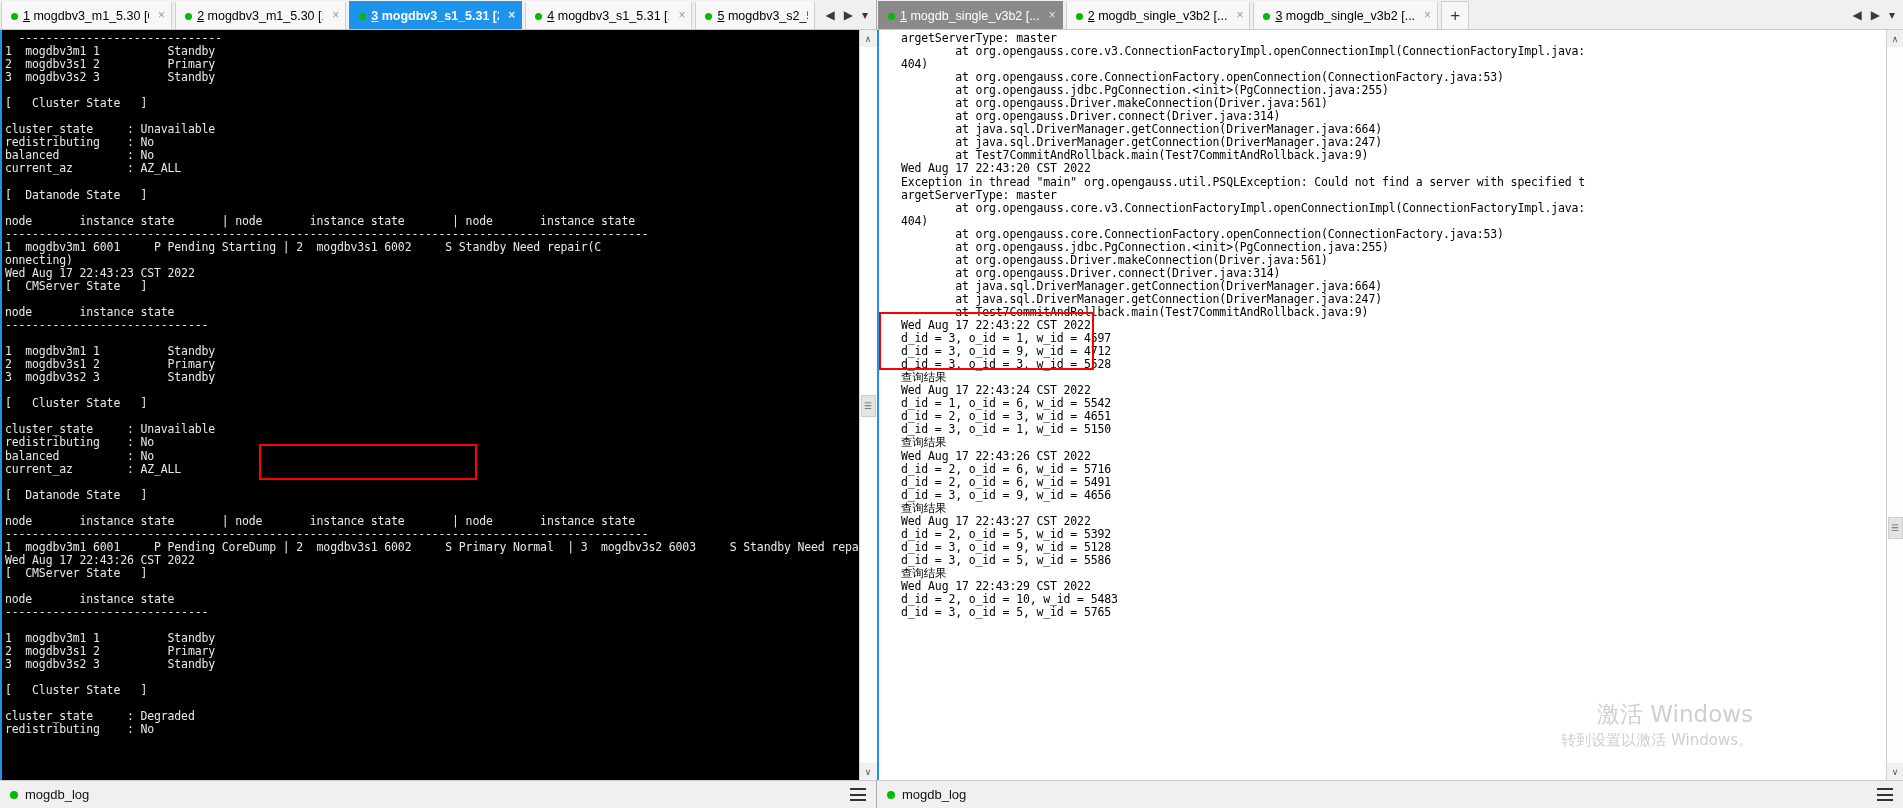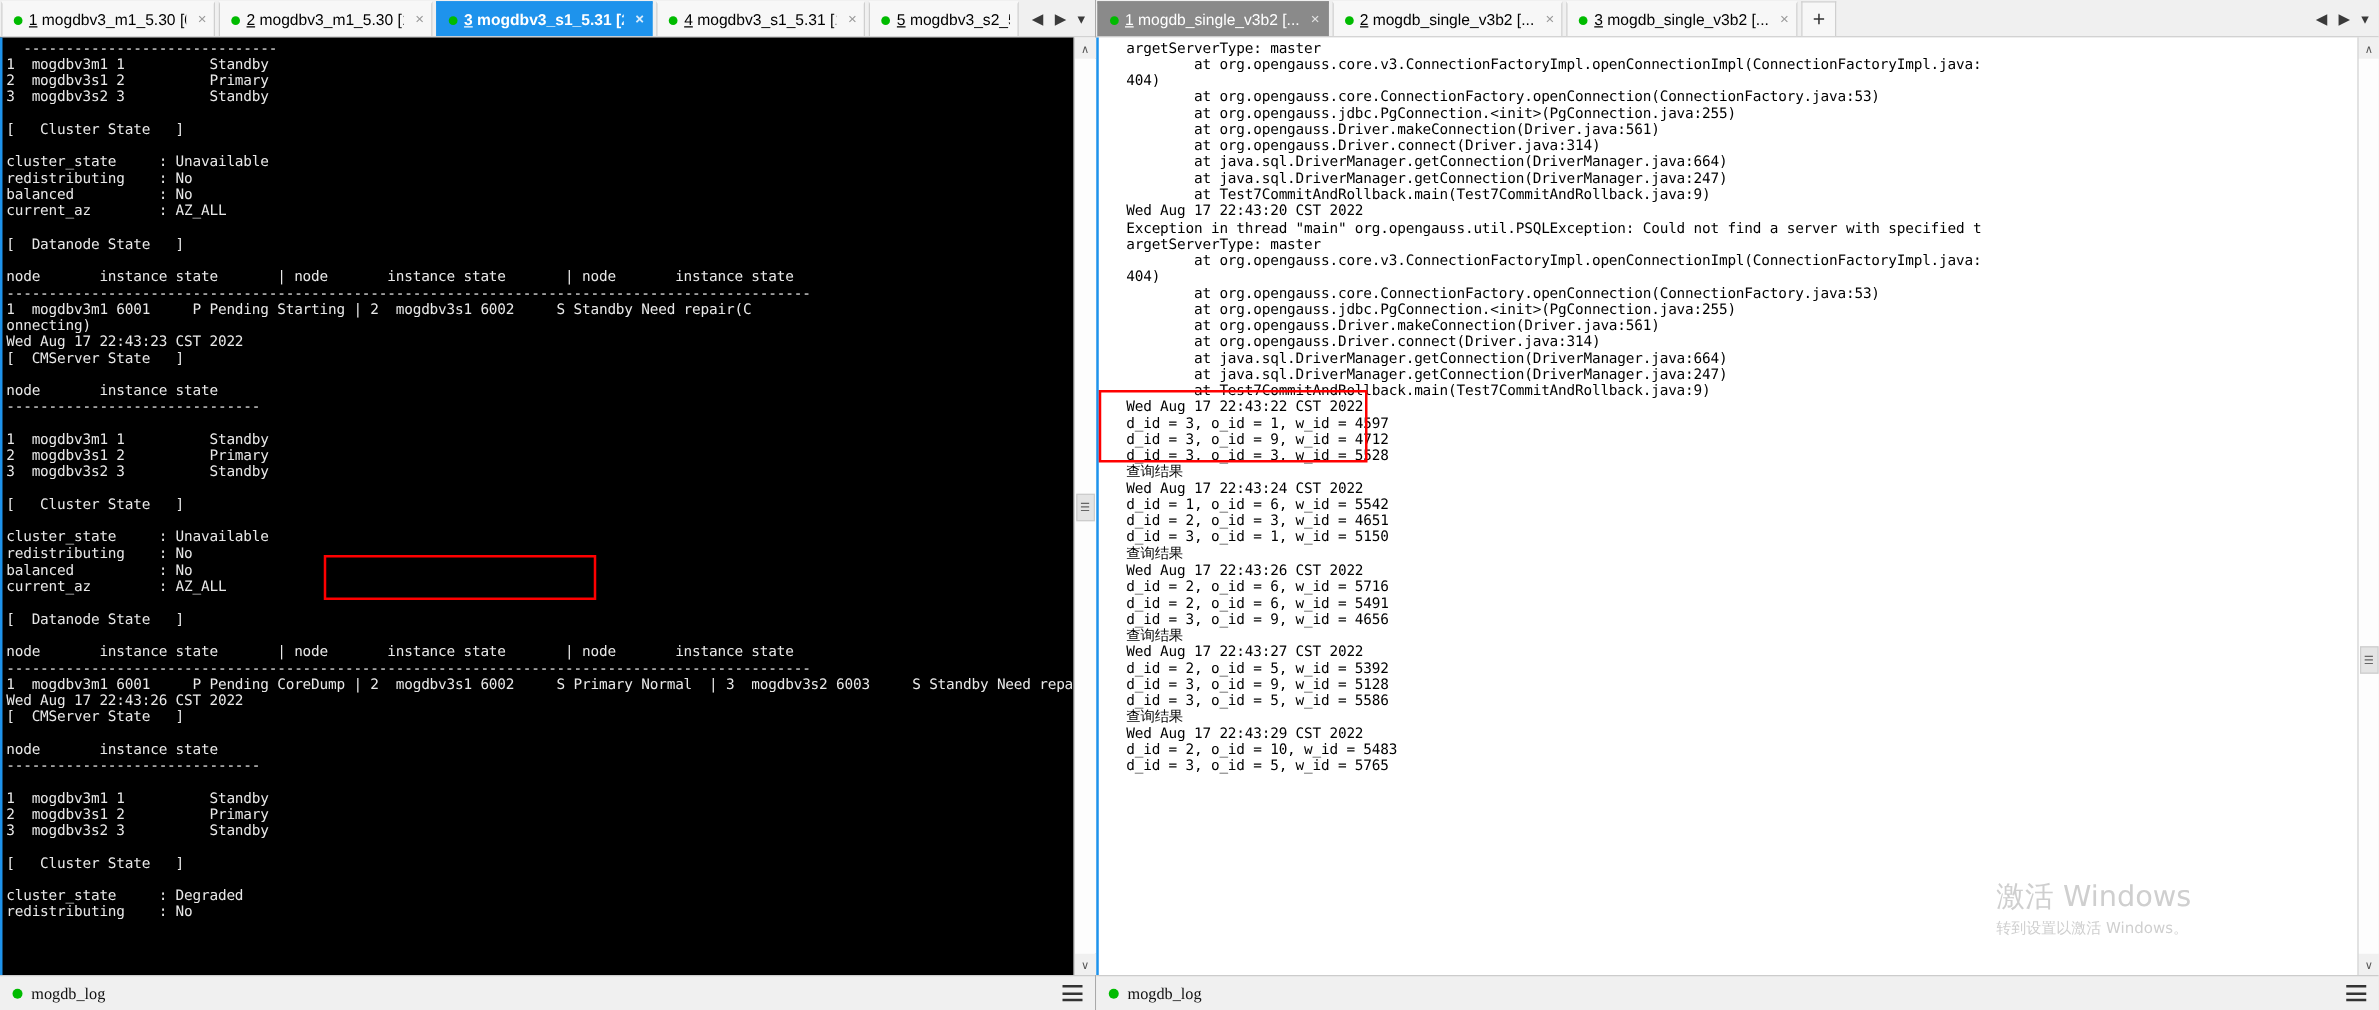--- a/index.html
+++ b/index.html
@@ -162,21 +162,20 @@
     flex: 0 0 28px;
     background: #f0f0f0;
     border-top: 1px solid #cccccc;
     display: flex;
     align-items: center;
     padding-left: 10px;
     gap: 7px;
     font-size: 13px;
     color: #111;
     position: relative;
-    font-family: Liberation Serif, serif;
   }
   .statusbar .sdot {
     width: 8px; height: 8px; border-radius: 50%;
     background: #00bb00; display: inline-block;
   }
   .hamburger {
     position: absolute; right: 10px; top: 7px;
     width: 16px; height: 13px;
     display: flex; flex-direction: column; justify-content: space-between;
   }
@@ -188,28 +187,28 @@
     border: 2px solid #ff0000;
     pointer-events: none;
     z-index: 5;
   }
 
   
   .watermark {
     position: absolute;
     right: 150px; bottom: 30px;
     color: #cfcfcf;
-    text-align: left;
+    text-align: right;
     line-height: 1.35;
     z-index: 4;
     pointer-events: none;
     font-family: "DejaVu Sans", sans-serif;
   }
   .watermark .w1 { font-size: 23px; }
-  .watermark .w2 { font-size: 12px; }
+  .watermark .w2 { font-size: 15px; }
 </style>
 </head>
 <body>
 
 <div id="app">
 
   <div class="panel left">
 
     <div class="tabbar">
       <div class="tab">

